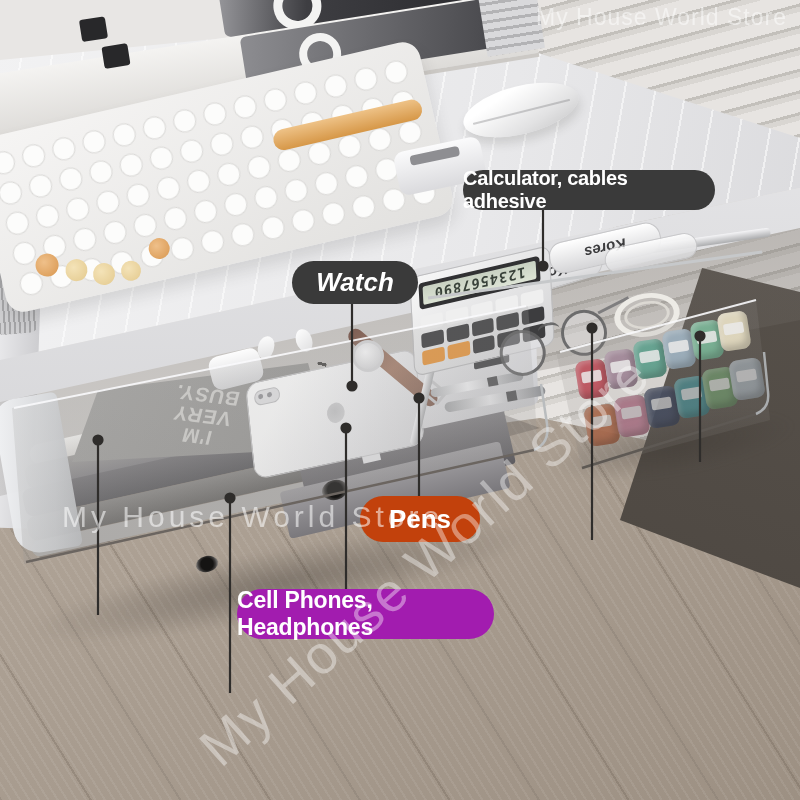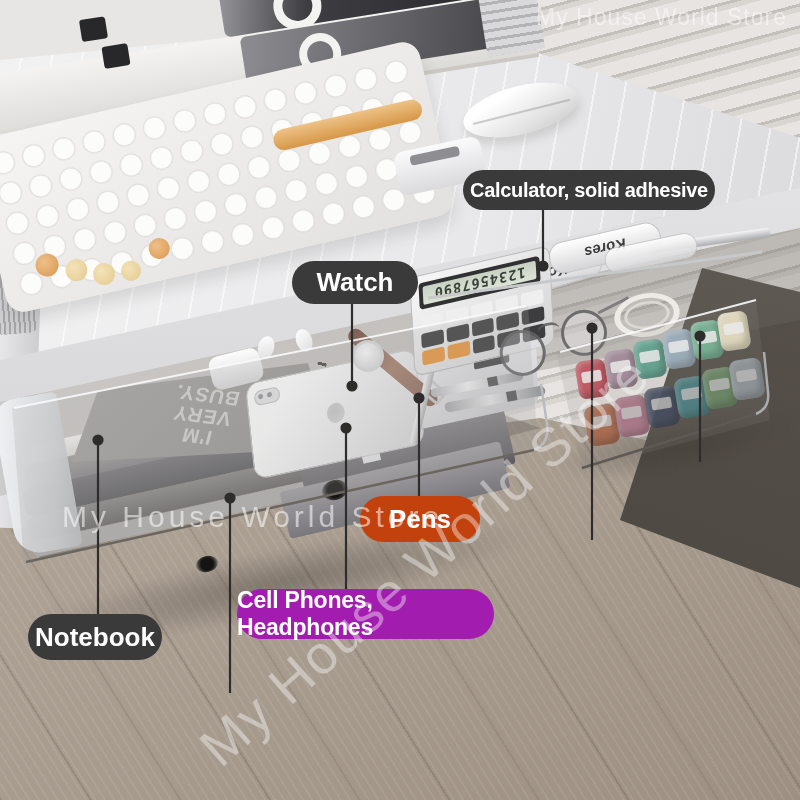--- a/index.html
+++ b/index.html
@@ -195,21 +195,21 @@
   .wm{color:rgba(255,255,255,.5);white-space:nowrap;z-index:40;pointer-events:none;}
   .wm-top{left:536px;top:4px;font-size:23px;letter-spacing:1px;}
   .wm-mid{left:62px;top:500px;font-size:30px;letter-spacing:4px;color:rgba(255,255,255,.55);}
   .wm-diag{left:208px;top:724px;font-size:54px;letter-spacing:2px;transform:rotate(-42deg);
     transform-origin:left center;color:rgba(255,255,255,.4);}
 
   
   .pill{position:absolute;z-index:30;color:#fff;display:flex;align-items:center;justify-content:center;
     font-weight:bold;border-radius:28px;}
   .co-calculator{left:463px;top:170px;width:252px;height:40px;font-size:20px;letter-spacing:-.3px;}
-  .co-watch{left:292px;top:261px;width:126px;height:43px;font-size:26px;}
+  .co-watch{left:292px;top:261px;width:126px;height:43px;font-size:26px;font-style:italic;}
   .co-pens{left:360px;top:496px;width:120px;height:46px;font-size:26px;}
   .co-markers{left:635px;top:461px;width:130px;height:48px;font-size:26px;}
   .co-eyeglasses{left:490px;top:538px;width:242px;height:47px;font-size:22px;}
   .co-cellphones{left:237px;top:589px;width:257px;height:50px;font-size:23px;letter-spacing:-.2px;}
   .co-notebook{left:28px;top:614px;width:134px;height:46px;font-size:26px;}
   .co-folders{left:168px;top:692px;width:126px;height:48px;font-size:26px;}
 </style>
 </head>
 <body>
 
@@ -381,28 +381,25 @@
       <line x1="230" y1="498" x2="230" y2="693"></line>
         <circle cx="230" cy="498" r="4.5"></circle>
     </g>
   </svg>
 
   <div class="abs wm wm-top">My House World Store</div>
   <div class="abs wm wm-mid">My House World Store</div>
   <div class="abs wm wm-diag">My House World Store</div>
 
   <div class="pill co-calculator" style="background: rgb(58, 58, 58);">
-    <span>Calculator, solid adhesive</span>
+    <span>Calculator, cables adhesive</span>
   </div>
   <div class="pill co-watch" style="background: rgb(58, 58, 58);">
     <span>Watch</span>
   </div>
   <div class="pill co-pens" style="background: #c2410c;">
     <span>Pens</span>
   </div>
   <div class="pill co-cellphones" style="background: #a21caf;">
     <span>Cell Phones, Headphones</span>
   </div>
-  <div class="pill co-notebook" style="background: rgb(58, 58, 58);">
-    <span>Notebook</span>
-  </div>
 
 </div>
 
 </body></html>

